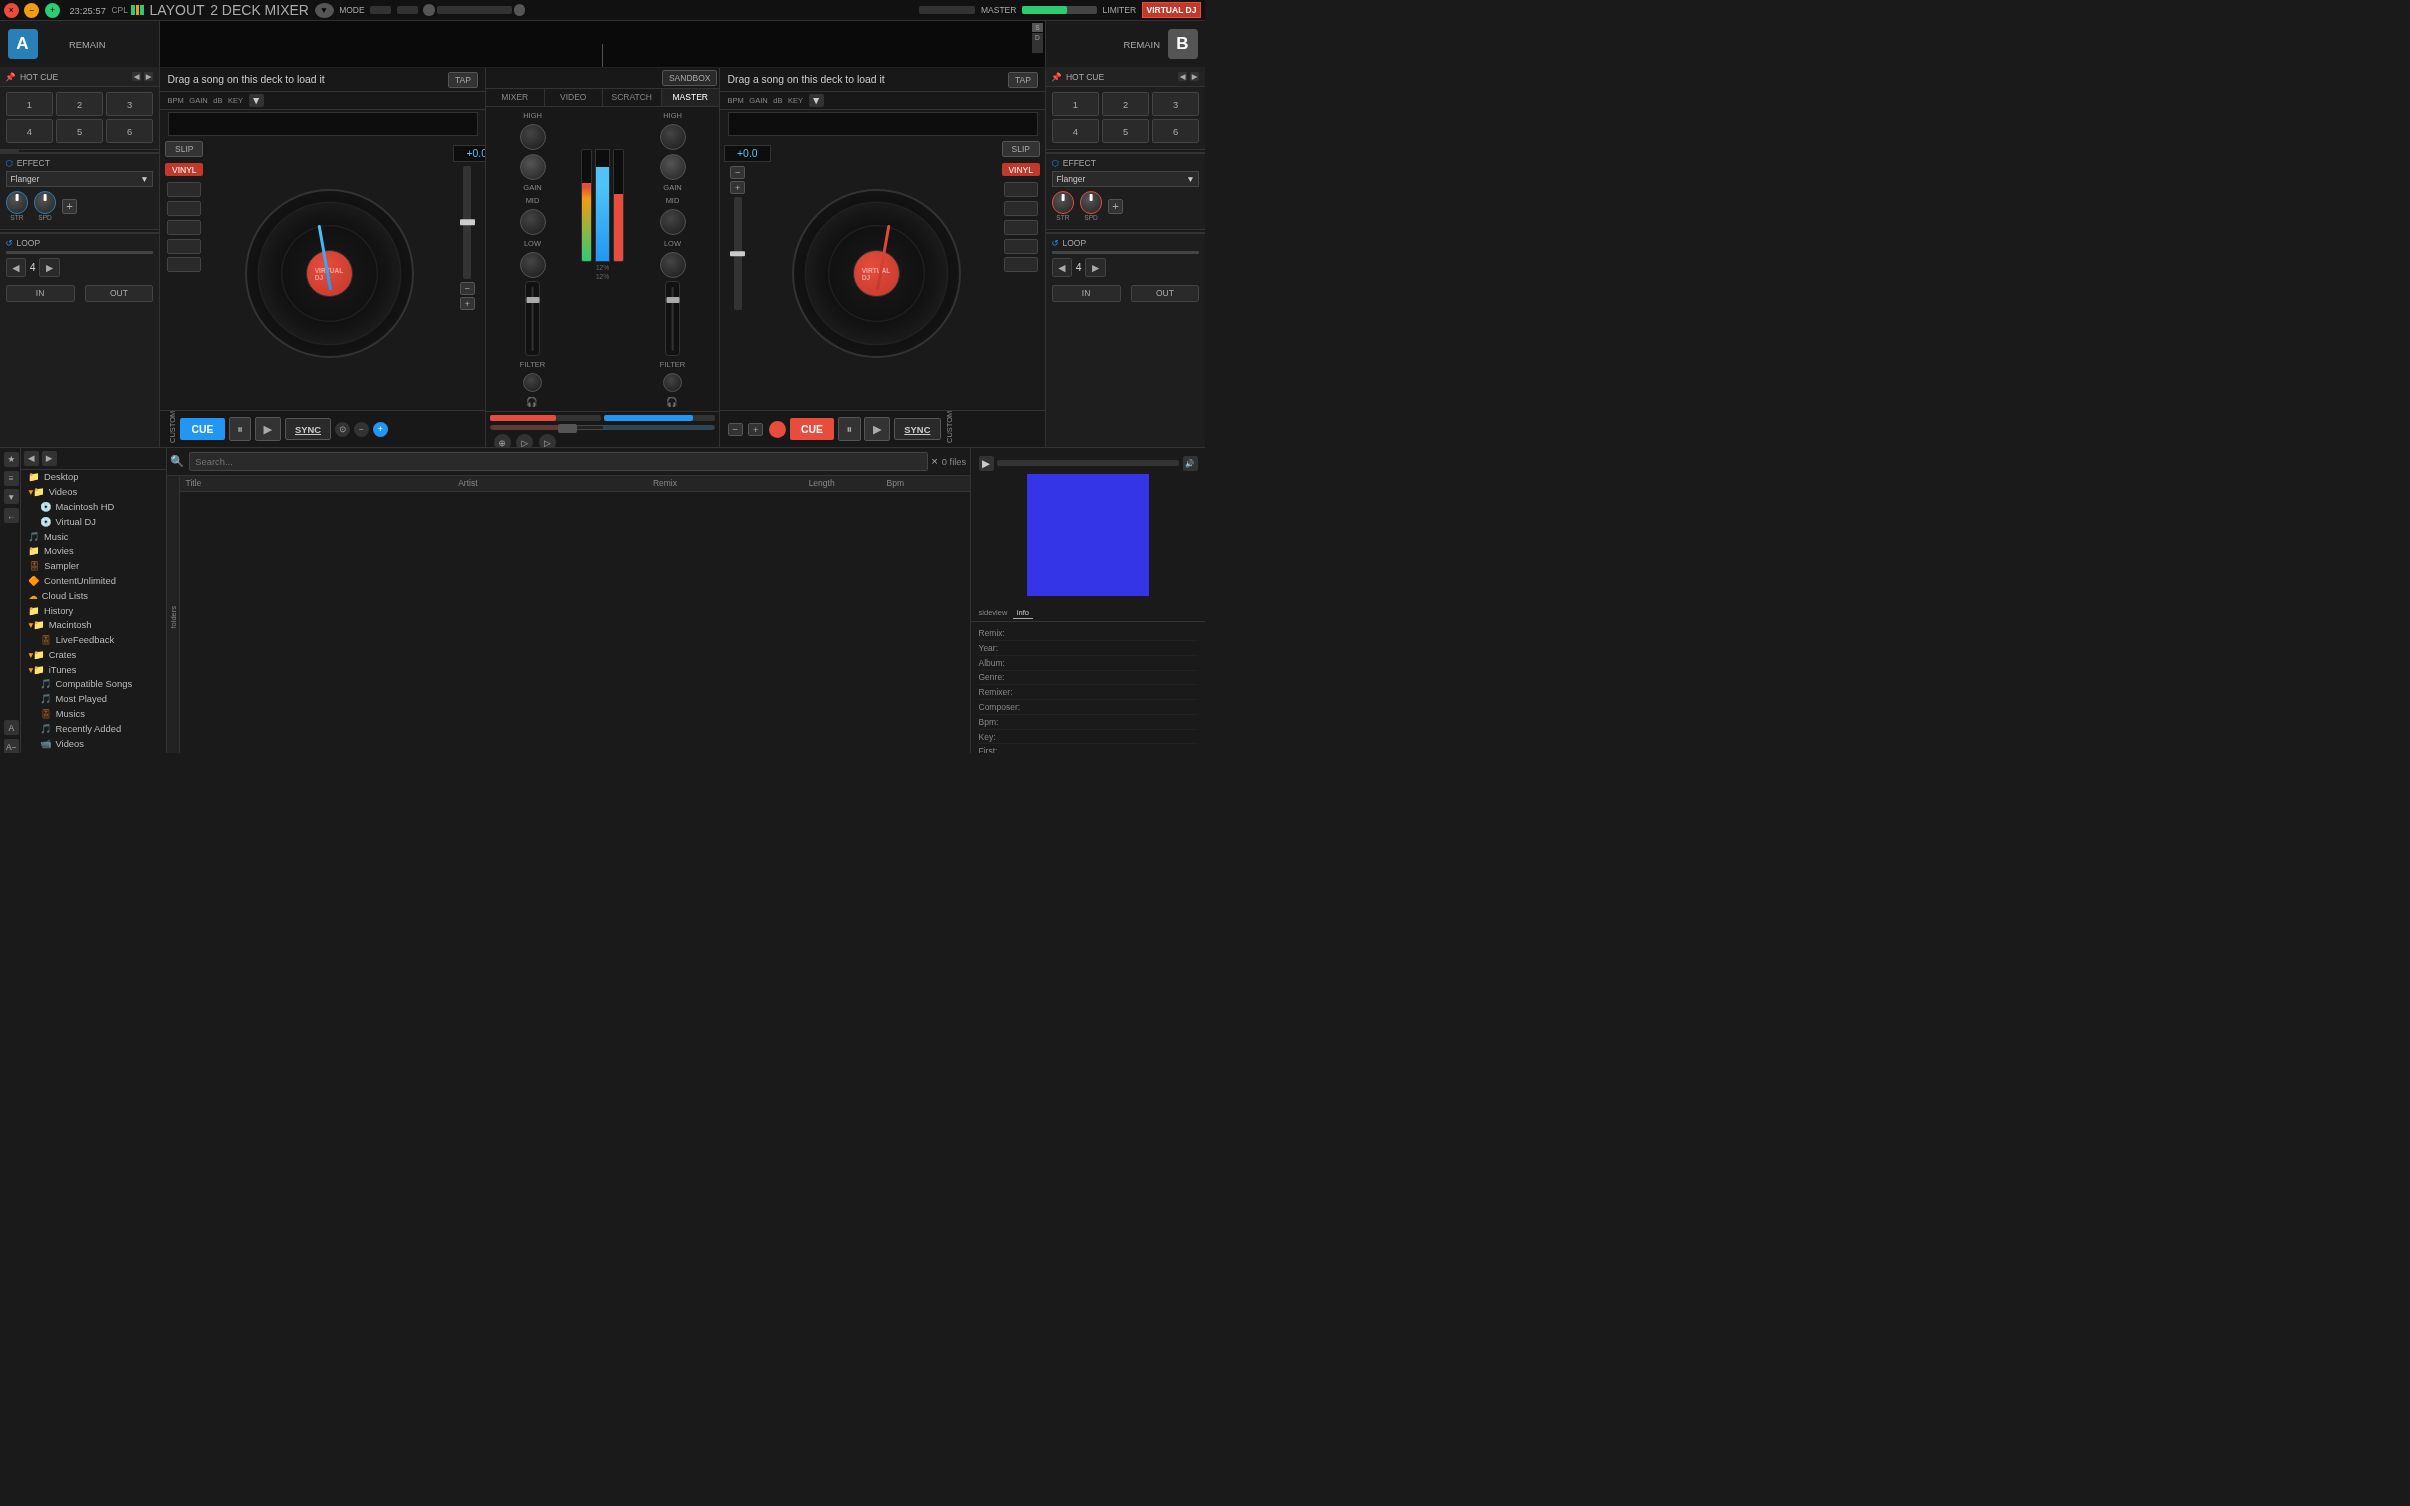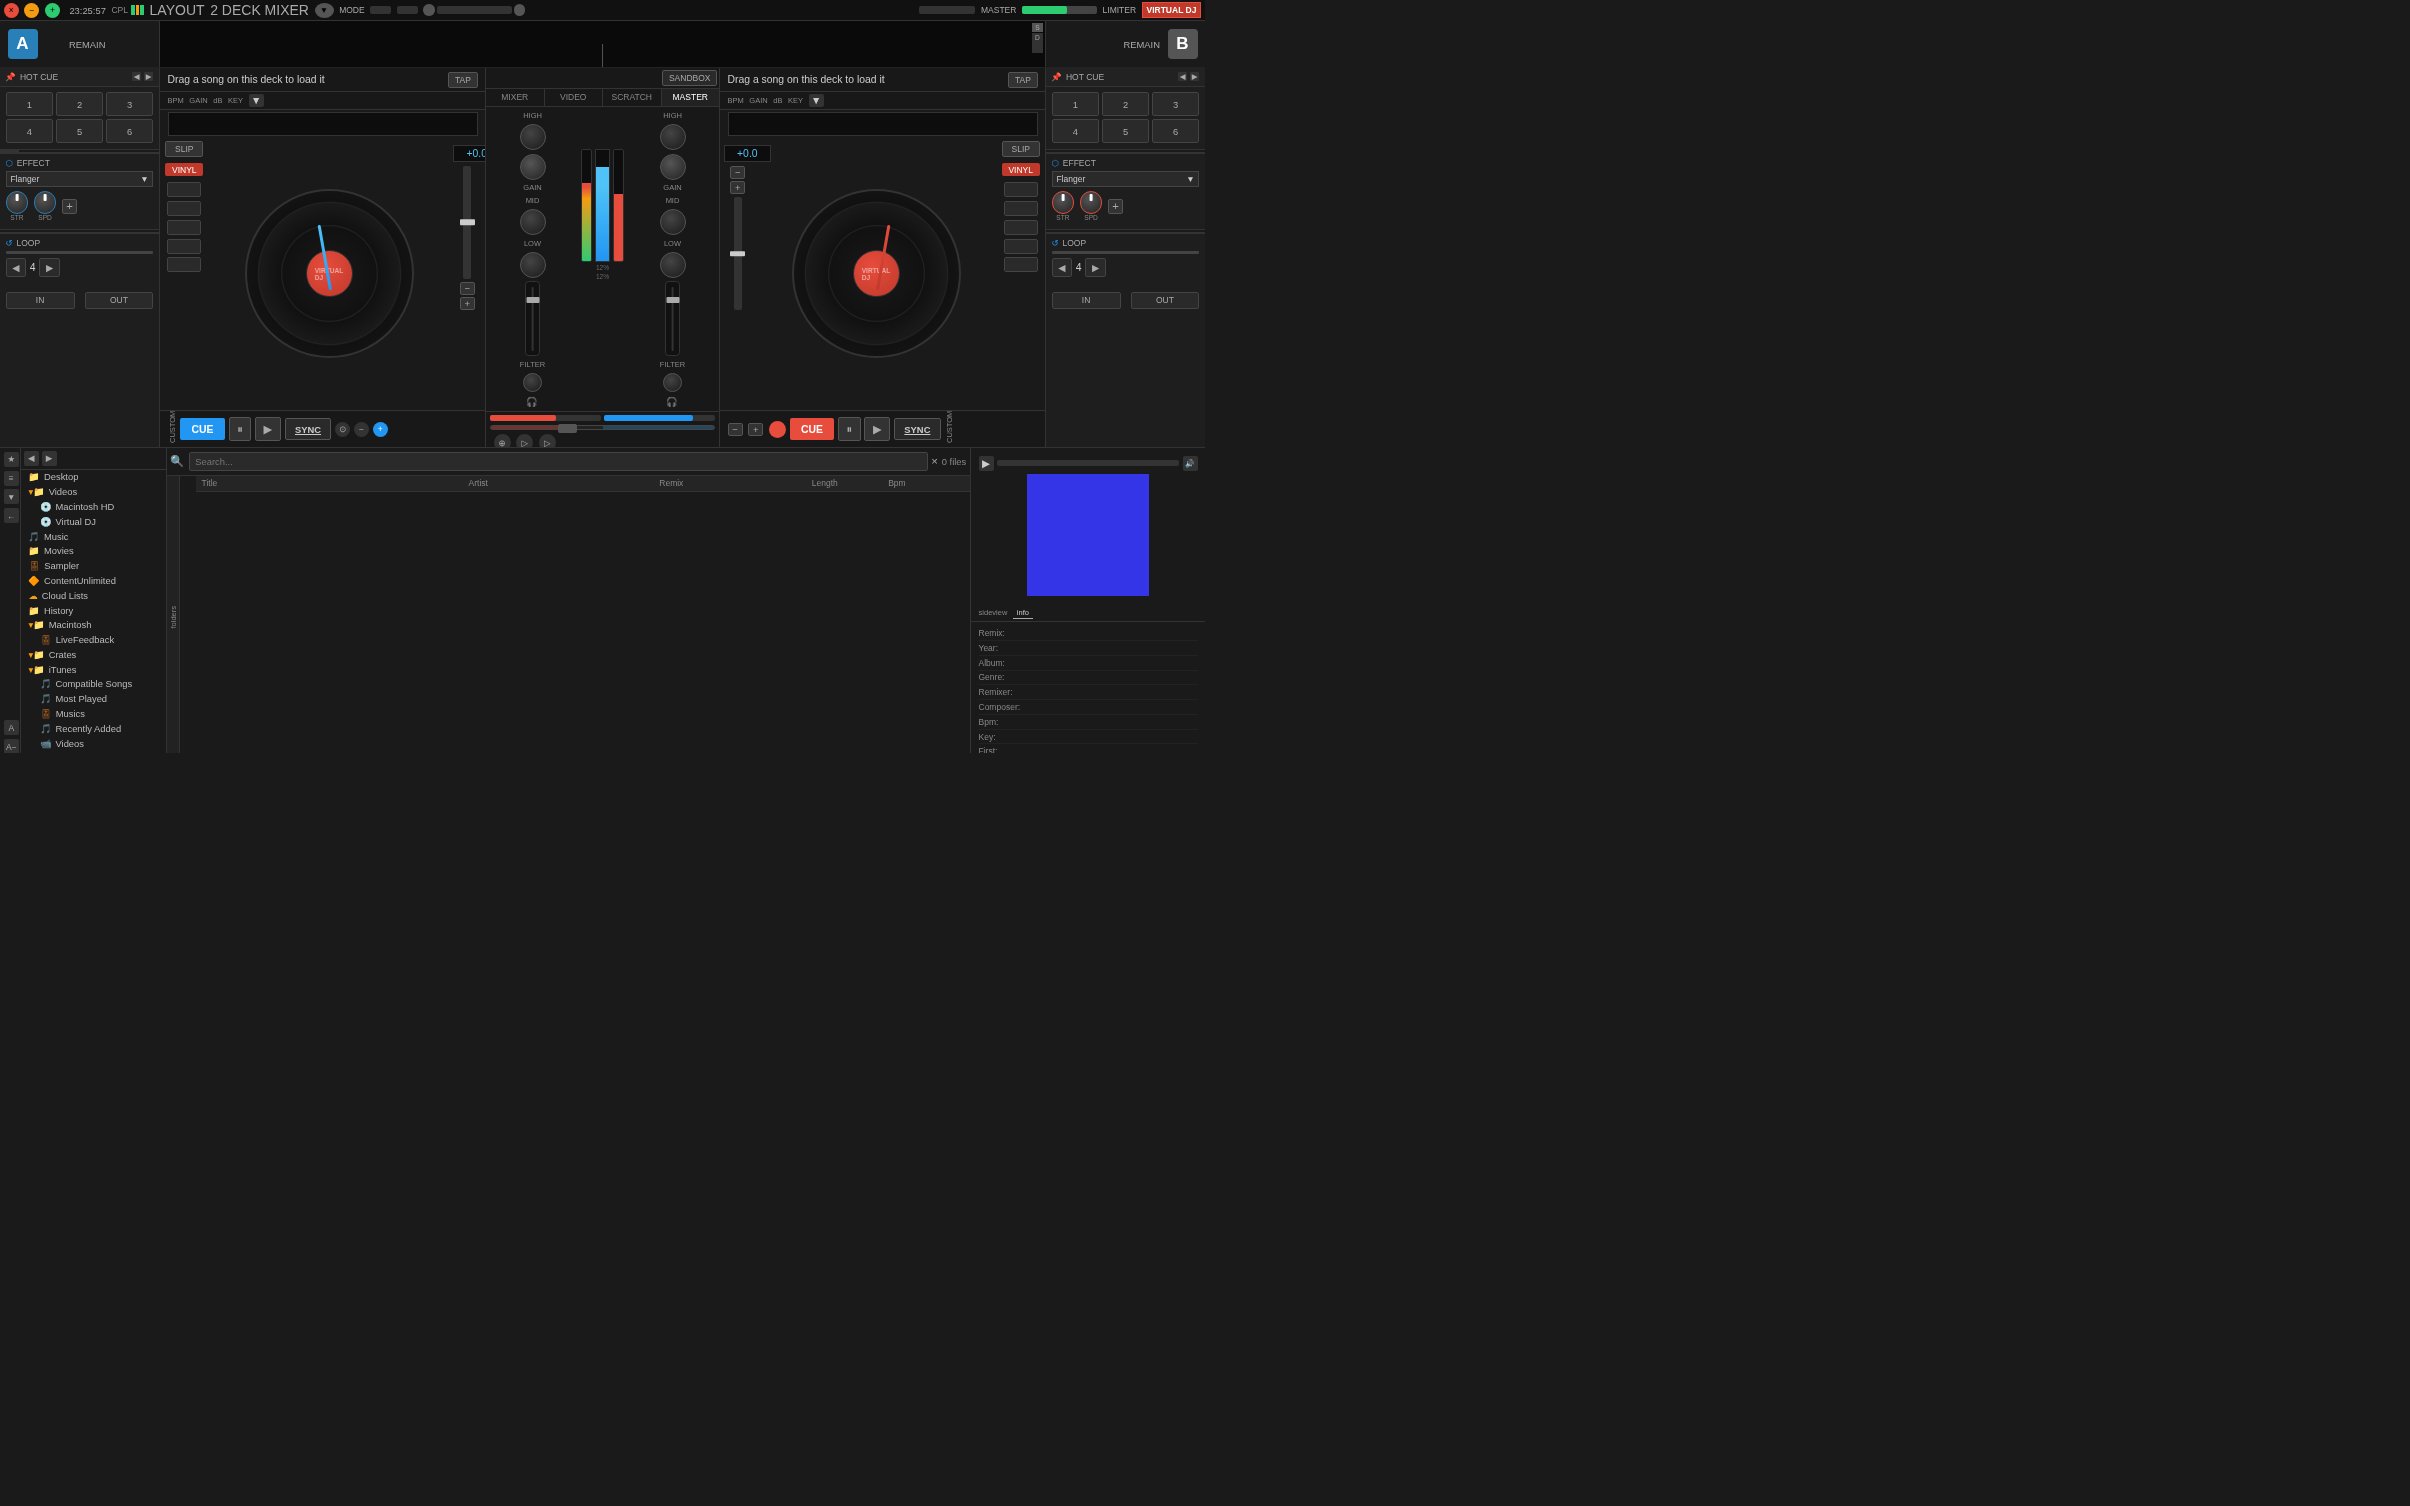--- a/index.html
+++ b/index.html
@@ -188,21 +188,21 @@
     .loop-slider { width: 100%; height: 2.8px; background: #444; border-radius: 0.9px; }
     .loop-controls {
       display: flex; align-items: center; gap: 3.8px;
     }
     .loop-nav-btn {
       background: #2a2a2a; border: 0.9px solid #444;
       color: #aaa; font-size: 9.4px; padding: 2.8px 5.6px;
       cursor: pointer; border-radius: 1.9px;
     }
     .loop-num { font-size: 10.4px; color: #ccc; }
-    .in-out-btns { display: flex; gap: 10px; margin-top: 15px; }
+    .in-out-btns { display: flex; gap: 10px; margin-top: 8px; }
     .in-btn, .out-btn {
       flex: 1;
       background: #2a2a2a; border: 0.9px solid #444;
       color: #aaa; font-size: 8.5px; padding: 2.8px 0;
       text-align: center; cursor: pointer; border-radius: 1.9px;
     }
 
     .deck-waveform {
       height: 28px;
       background: #0d0d0d;
@@ -1172,21 +1172,21 @@
       <input class="search-input" type="text" placeholder="Search..." style="">
       <span style="color:#aaa;font-size:11.3px;cursor:pointer;">×</span>
       <span class="file-count">0 files</span>
     </div>
 
     <div style="display:flex;flex:1;">
       <div class="folders-panel">
         <span class="folders-label">folders</span>
       </div>
 
-      <div class="file-table" style="flex:1;display:flex;flex-direction:column;margin-left:16px;">
+      <div class="file-table" style="flex:1;display:flex;flex-direction:column;">
         <div class="file-table-header">
           <span class="file-col-header col-title">Title</span>
           <span class="file-col-header col-artist">Artist</span>
           <span class="file-col-header col-remix">Remix</span>
           <span class="file-col-header col-length">Length</span>
           <span class="file-col-header col-bpm">Bpm</span>
         </div>
         <div style="flex:1;background:#1a1a1a;">
           
         </div>

